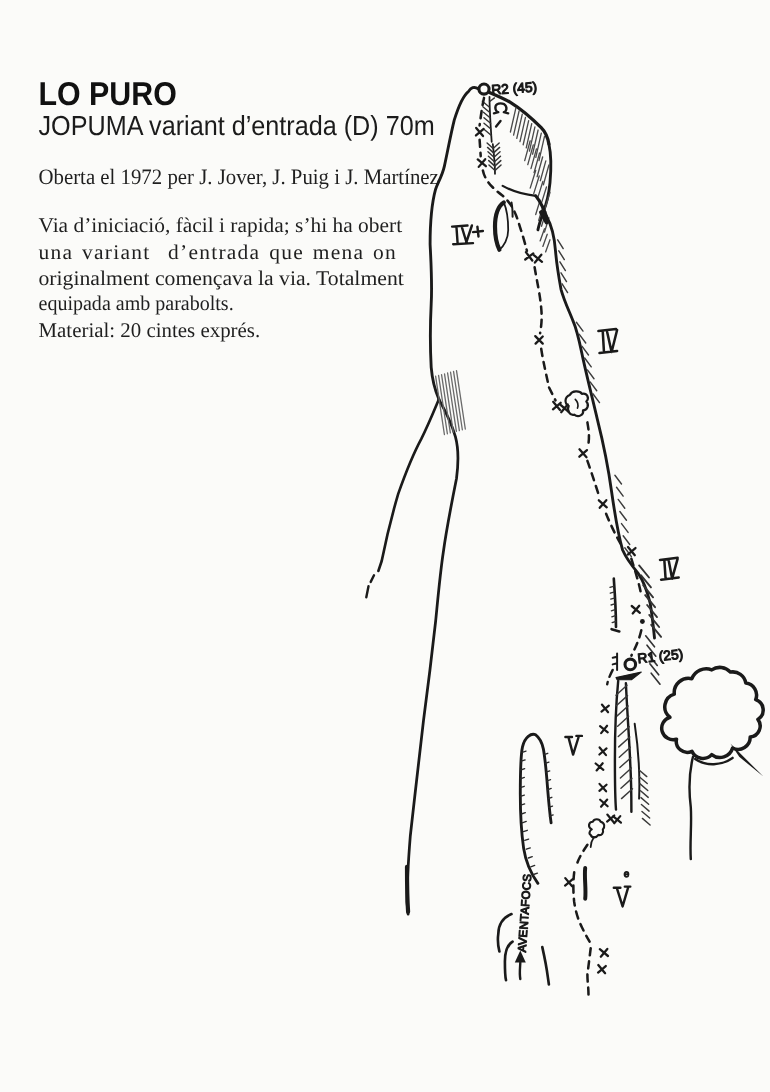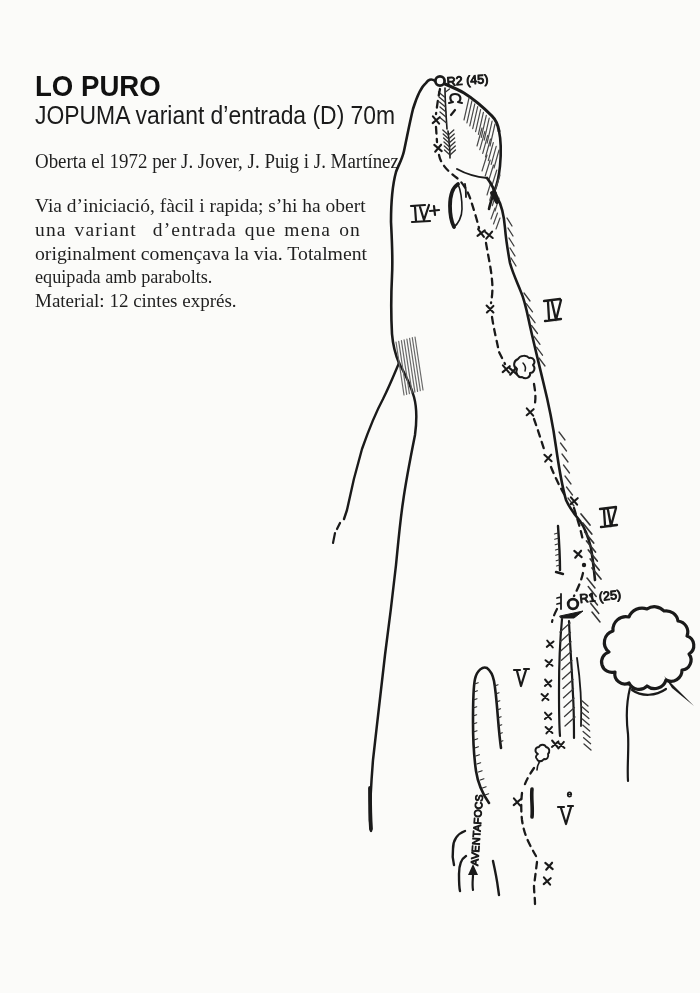--- a/index.html
+++ b/index.html
@@ -18,21 +18,21 @@
 <div class="abs ser" id="t3" style="left:35px; top:151px; font-size:20px; transform:scaleX(0.946);">Oberta el 1972 per J. Jover, J. Puig i J. Martínez</div>
 
 <div class="abs ser" id="p1" style="left:35px; top:196px; transform:scaleX(1.024);">Via d’iniciació, fàcil i rapida; s’hi ha obert</div>
 
 <div class="abs ser" id="p2" style="left:35px; top:220px; letter-spacing:1.1px; word-spacing:2px; transform:scaleX(1.027);">una variant &nbsp;d’entrada que mena on</div>
 
 <div class="abs ser" id="p3" style="left:35px; top:244px; transform:scaleX(1.039);">originalment començava la via. Totalment</div>
 
 <div class="abs ser" id="p4" style="left:35px; top:267px; transform:scaleX(0.958);">equipada amb parabolts.</div>
 
-<div class="abs ser" id="p5" style="left:35px; top:291px;">Material: 12 cintes exprés.</div>
+<div class="abs ser" id="p5" style="left:35px; top:291px;">Material: 20 cintes exprés.</div>
 
 <svg class="abs" style="left:0; top:0;" width="700" height="993" viewBox="0 0 700 993" stroke="#1a1a1a" fill="none" stroke-linecap="round" stroke-linejoin="round">
 
 <path d="M435,81 C431,78 428,80 426,83 C421,87 417,96 413,109 C410,121 407,137 404,151 C402,160 398,166 396,172 C393,183 391,203 391,222 C392,242 393,258 392,276 C391,296 391,316 392,334 C393,346 396,356 399,363" stroke-width="2.6"></path>
 
 <path d="M399,363 C396,370 390,385 383,399 C376,412 368,432 362,449 C357,466 351,490 347,510 L344,519" stroke-width="2.4"></path>
 <path d="M340,523 L337,529" stroke-width="2.2"></path>
 <path d="M335,533 L333,543" stroke-width="2.2"></path>
 
 <path d="M399,363 C404,372 411,386 414,397 C417,408 417,420 415,435 C411,455 406,480 403,502 C400,522 398,545 396,565 C393,592 389,625 385,655 C381,688 377,725 373,760 C371,785 370,808 370,820 L371,831" stroke-width="2.5"></path>

